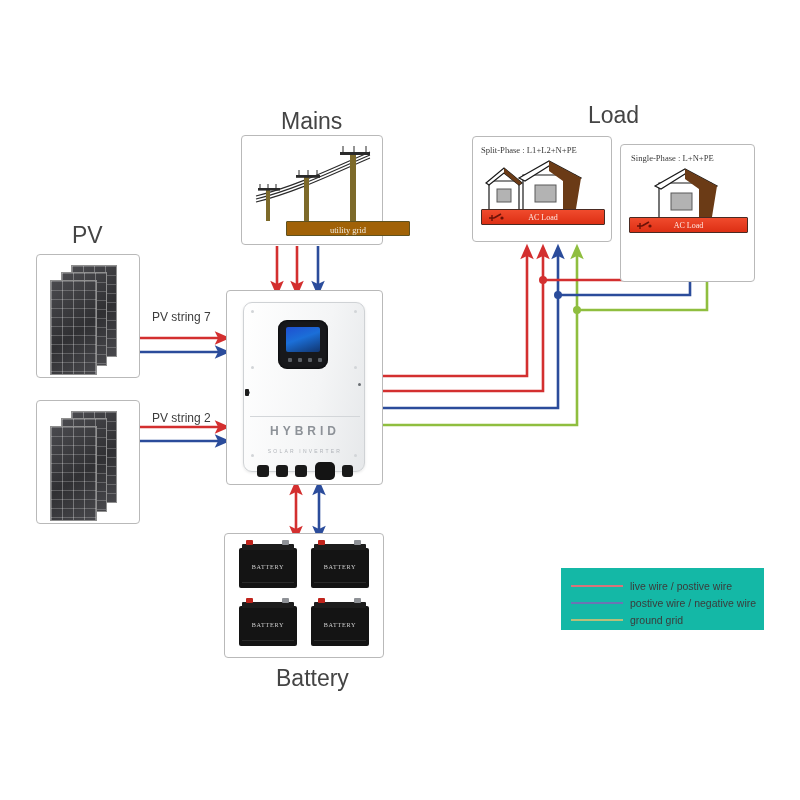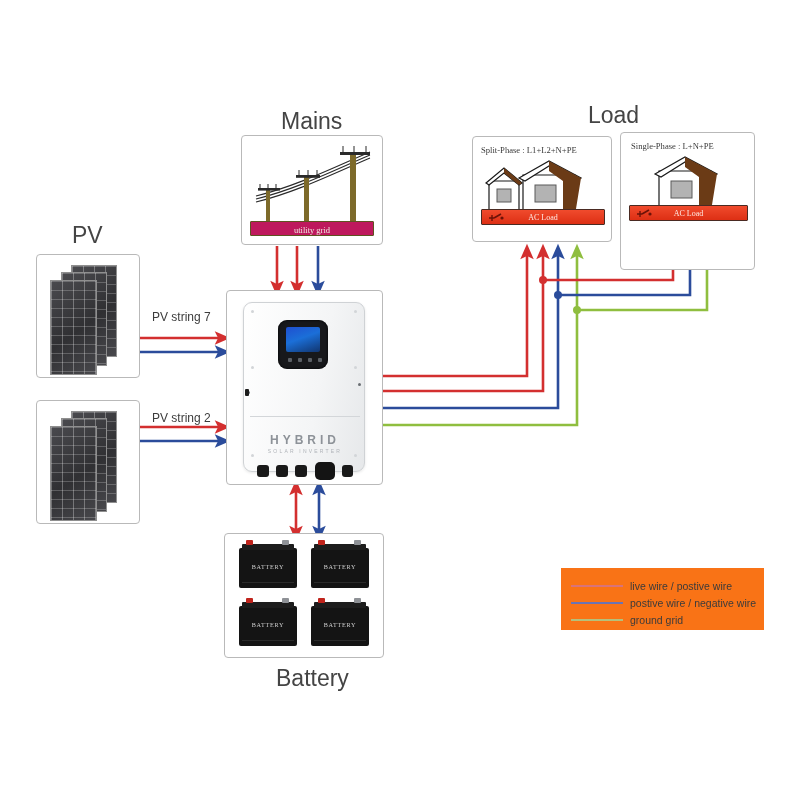--- a/index.html
+++ b/index.html
@@ -33,40 +33,40 @@
   #inv-lcd{position:absolute;background:linear-gradient(160deg,#1f4fd0,#1b6fd8 45%,#11356f);border-radius:2px;}
   .inv-btn{position:absolute;width:4px;height:4px;border-radius:1px;background:#5c6066;}
   .side-dot{position:absolute;width:3px;height:3px;border-radius:50%;background:#6a6e73;}
   #inv-divider{position:absolute;height:1px;background:#d3d6d9;}
   .gland{position:absolute;background:#191919;border-radius:3px;}
   .gland.big{border-radius:5px;background:#141414;}
   #inv-brand{position:absolute;text-align:center;color:#8d9298;font-size:12px;letter-spacing:4px;font-weight:bold;}
   #inv-sub{position:absolute;text-align:center;color:#b0b4b9;font-size:5px;letter-spacing:2.2px;}
 
   
-  #grid-base{position:absolute;background:#be185d;border:1px solid #5f5220;box-sizing:border-box;border-radius:1px;}
+  #grid-base{position:absolute;background:#a16207;border:1px solid #5f5220;box-sizing:border-box;border-radius:1px;margin-left:36px;}
   #grid-base-lbl{position:absolute;width:100%;text-align:center;color:#f0ece0;font-size:8.5px;}
 
   
   .house{position:absolute;}
   .acbar{position:absolute;background:linear-gradient(180deg,#f04b2d,#dd2f14);border:1.2px solid #4a2a22;box-sizing:border-box;border-radius:1px;}
   .acbar span{position:absolute;width:100%;text-align:center;color:#ffe9e3;font-size:8px;top:50%;transform:translateY(-50%);}
   .phase-lbl{position:absolute;font-size:8.6px;color:#3a3a3a;white-space:nowrap;}
 
   
   .battery{position:absolute;background:#141414;border-radius:2px;}
   .bat-top{position:absolute;background:#1d1d1d;border-radius:1px;}
   .bat-term{position:absolute;border-radius:1px;}
   .bat-term.pos{background:#c0241c;}
   .bat-term.neg{background:#8e9196;}
   .bat-txt{position:absolute;width:100%;text-align:center;color:#cfcfcf;font-size:6.2px;letter-spacing:.7px;}
   .bat-rib{position:absolute;background:#2b2b2b;height:1.5px;}
 
   
-  #legend{position:absolute;background:#f97316;}
+  #legend{position:absolute;background:#14b8a6;}
   .leg-row{position:absolute;display:flex;align-items:center;}
   .leg-sw{width:52px;height:2px;margin-right:7px;}
   .leg-txt{font-size:10.5px;color:#3b3b3b;white-space:nowrap;}
 </style>
 </head>
 <body>
 
 <div id="stage">
 
   <svg class="svg-layer" id="wire-layer" viewBox="0 0 800 800">
@@ -216,21 +216,21 @@
     <div class="acbar" style="left:8px;top:72px;width:124px;height:16px;">
       <svg style="position:absolute;left:6px;top:3px;" width="16" height="10" viewBox="0 0 16 10">
         <path d="M1,5 L6,5 M6,5 L13,1" stroke="#6b1208" stroke-width="1.6" fill="none"></path>
         <circle cx="14" cy="5" r="1.6" fill="#6b1208"></circle>
         <path d="M4,2 L4,8" stroke="#6b1208" stroke-width="1.4"></path>
       </svg>
       <span>AC Load</span>
     </div>
   </div>
 
-  <div class="box" id="load-single-box" style="left:620px;top:132px;width:135px;height:138px;">
+  <div class="box" id="load-single-box" style="left:620px;top:144px;width:135px;height:138px;">
     <div class="phase-lbl" style="left:10px;top:8px;">Single-Phase : L+N+PE</div>
     <svg class="house" style="left:20px;top:22px;" width="96" height="56" viewBox="0 0 96 56">
       <polygon points="18,16 18,56 70,56 70,16" fill="#ffffff" stroke="#1a1a1a" stroke-width="1.2"></polygon>
       <polygon points="14,19 44,2 76,19 70,22 44,7 20,22" fill="#ffffff" stroke="#1a1a1a" stroke-width="1.2"></polygon>
       <polygon points="44,2 76,19 70,56 58,56 58,22 44,12" fill="#6b3b16"></polygon>
       <rect x="30" y="26" width="21" height="17" fill="#b3b3b3" stroke="#5a5a5a" stroke-width="1"></rect>
     </svg>
     <div class="acbar" style="left:8px;top:72px;width:119px;height:16px;">
       <svg style="position:absolute;left:6px;top:3px;" width="16" height="10" viewBox="0 0 16 10">
         <path d="M1,5 L6,5 M6,5 L13,1" stroke="#6b1208" stroke-width="1.6" fill="none"></path>
@@ -257,21 +257,21 @@
       <div class="inv-btn" style="left:30px;top:38px;"></div>
       <div class="inv-btn" style="left:40px;top:38px;"></div>
     </div>
 
     <div class="side-dot" style="left:3px;top:88px;"></div>
     <div style="position:absolute;left:1px;top:86px;width:4px;height:7px;background:#1c1c1c;border-radius:1px;"></div>
     <div class="side-dot" style="right:3px;top:80px;"></div>
 
     <div id="inv-divider" style="left:6px;top:113px;width:110px;"></div>
 
-    <div id="inv-brand" style="left:0;top:130px;width:122px;">HYBRID</div>
+    <div id="inv-brand" style="left:0;top:121px;width:122px;">HYBRID</div>
     <div id="inv-sub" style="left:0;top:145px;width:122px;">SOLAR INVERTER</div>
 
     <div class="gland" style="left:13px;bottom:-6px;width:12px;height:12px;"></div>
     <div class="gland" style="left:32px;bottom:-6px;width:12px;height:12px;"></div>
     <div class="gland" style="left:51px;bottom:-6px;width:12px;height:12px;"></div>
     <div class="gland big" style="left:71px;bottom:-9px;width:20px;height:18px;"></div>
     <div class="gland" style="left:98px;bottom:-6px;width:11px;height:12px;"></div>
   </div>
 
   <div class="box" id="battery-box" style="left:224px;top:533px;width:160px;height:125px;">

